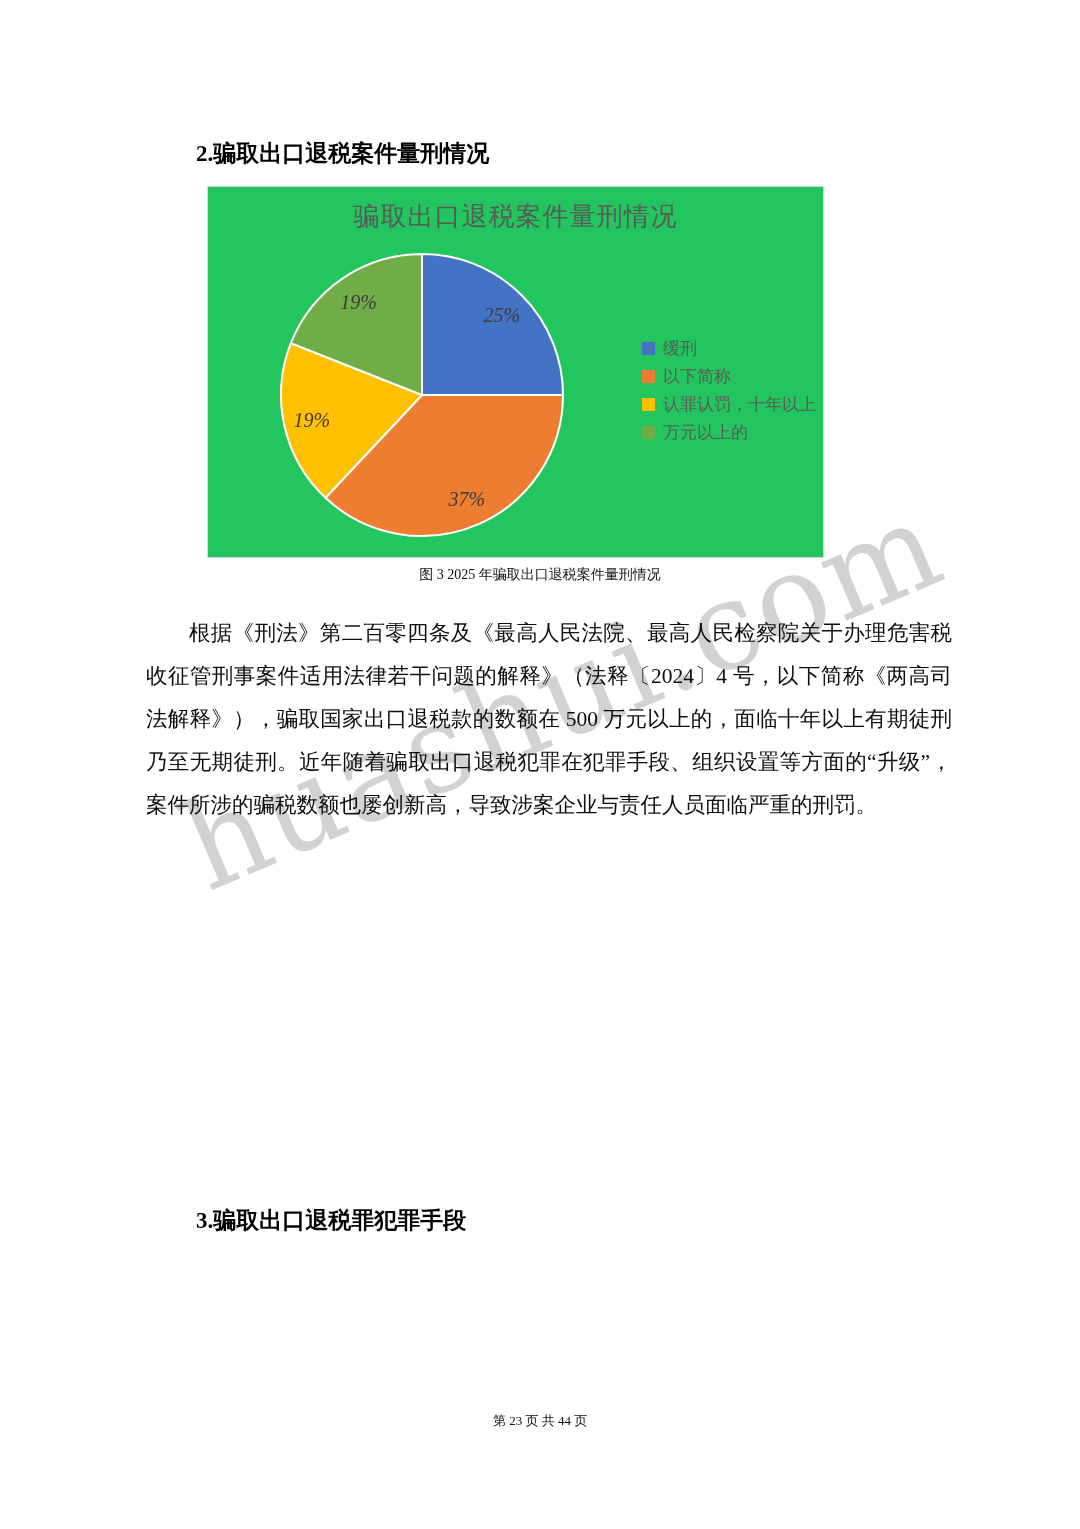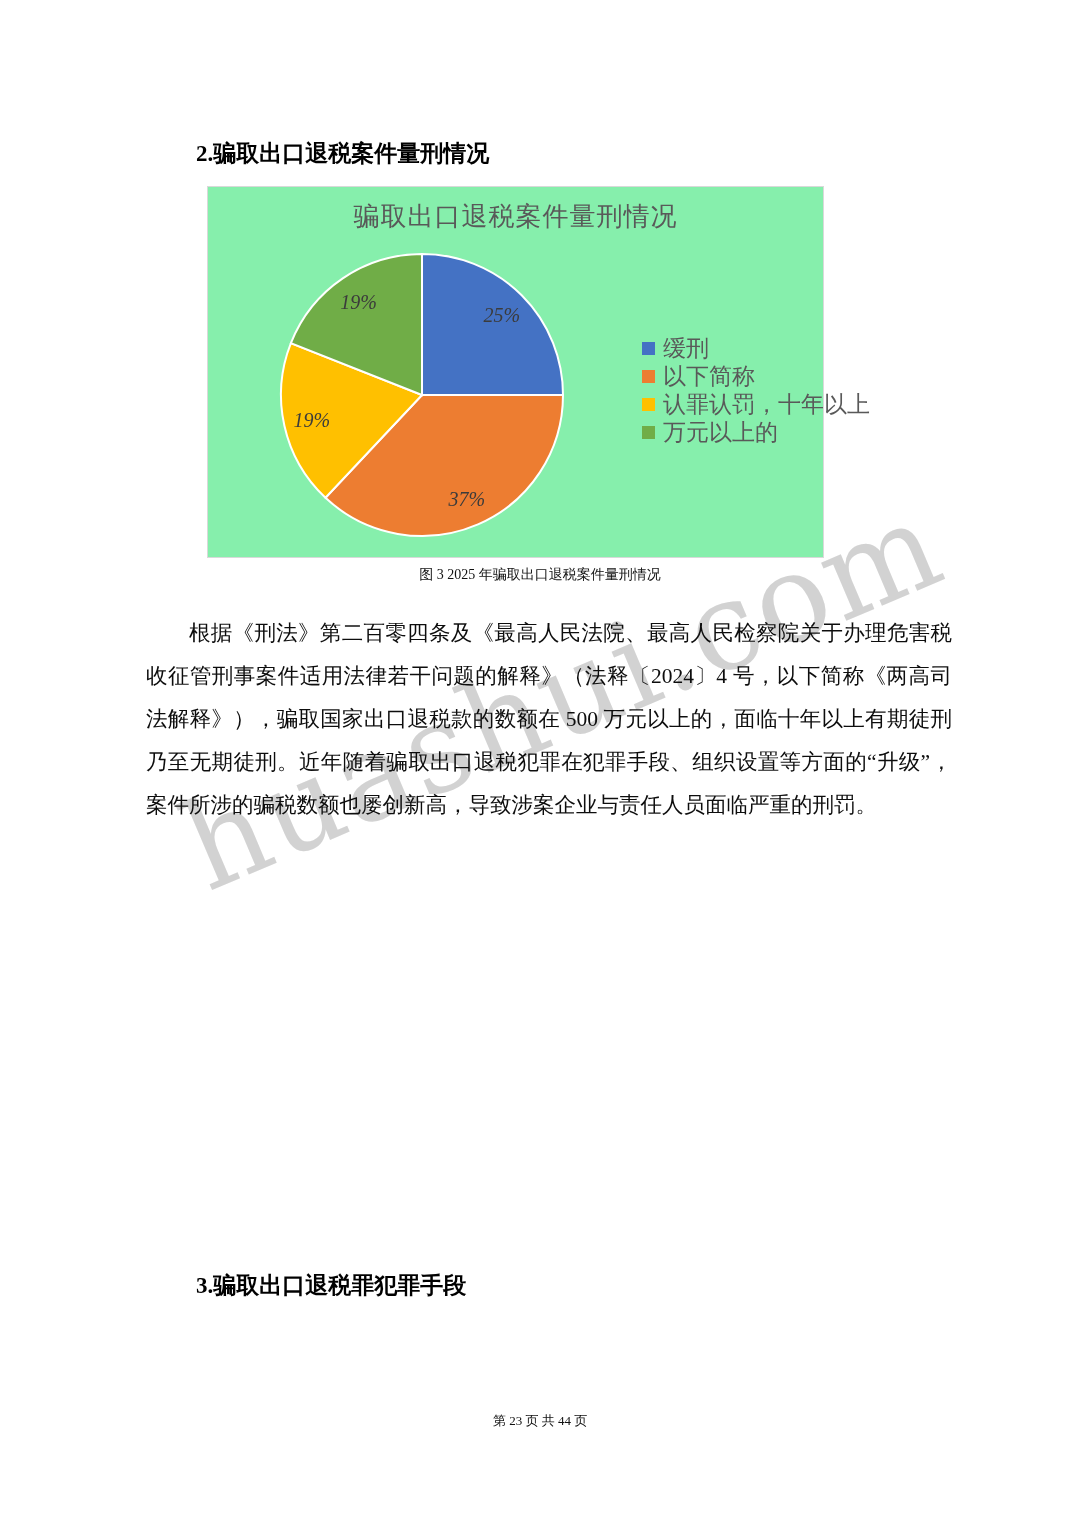--- a/index.html
+++ b/index.html
@@ -29,26 +29,26 @@
   .h-sent,.h-meth{
     position:absolute;
     left:196px;
     margin:0;
     font-size:23px;
     font-weight:bold;
     color:#000;
     font-family:Liberation Serif, serif;
   }
   .h-sent{top:138px;}
-  .h-meth{top:1270px;}
+  .h-meth{top:1205px;}
   .chart-frame{
     position:absolute;
     left:207px;top:186px;
     width:615px;height:370px;
-    background:#86efac;
+    background:#22c55e;
     border:1px solid #d9d9d9;
     z-index:2;
   }
   .chart-title{
     position:absolute;
     top:12px;left:0;right:0;
     text-align:center;
     font-size:26px;
     color:#595959;
     font-weight:500;
@@ -75,21 +75,21 @@
     margin-bottom:10px;
     height:18px;
   }
   .swatch{
     display:inline-block;
     width:13px;height:13px;
     margin-right:8px;
     flex:none;
   }
   .legend-label{
-    font-size:23px;
+    font-size:17px;
     color:#595959;
     white-space:nowrap;
   }
   .caption{
     position:absolute;
     top:566px;left:0;right:0;
     text-align:center;
     font-size:14px;
     color:#111;
   }

